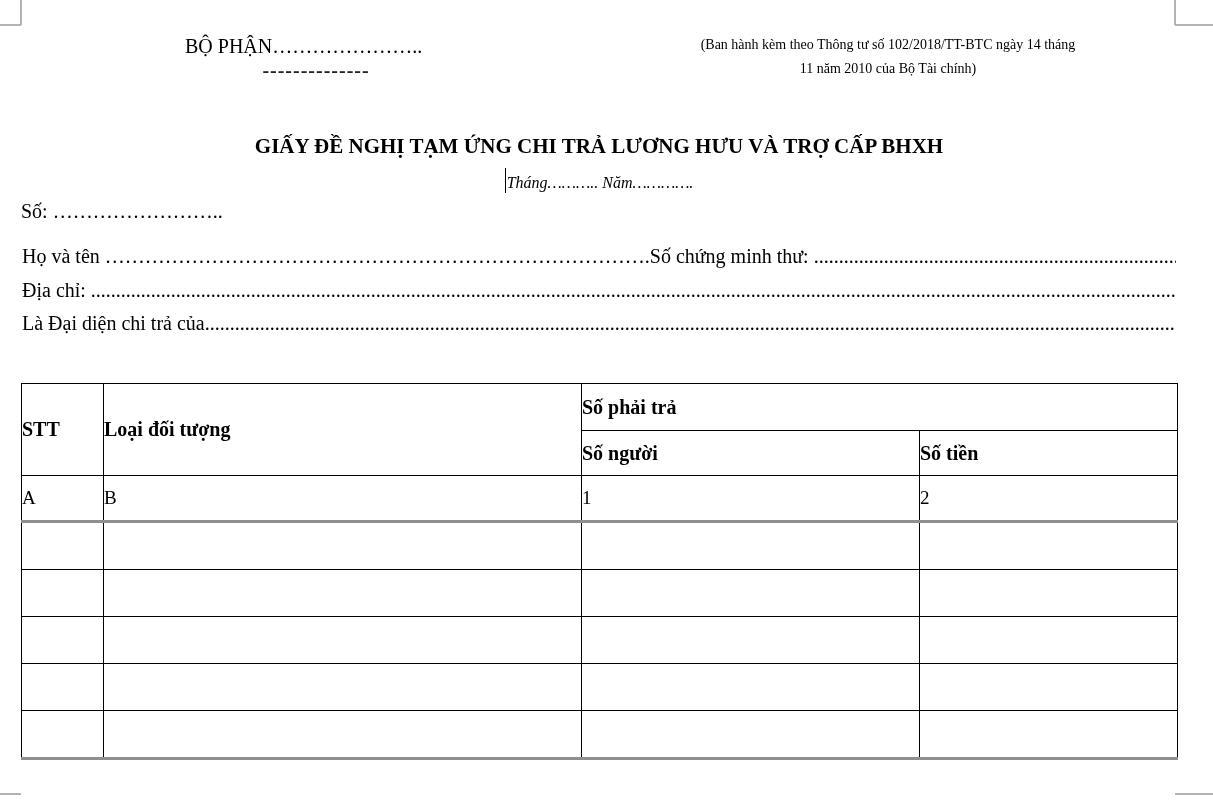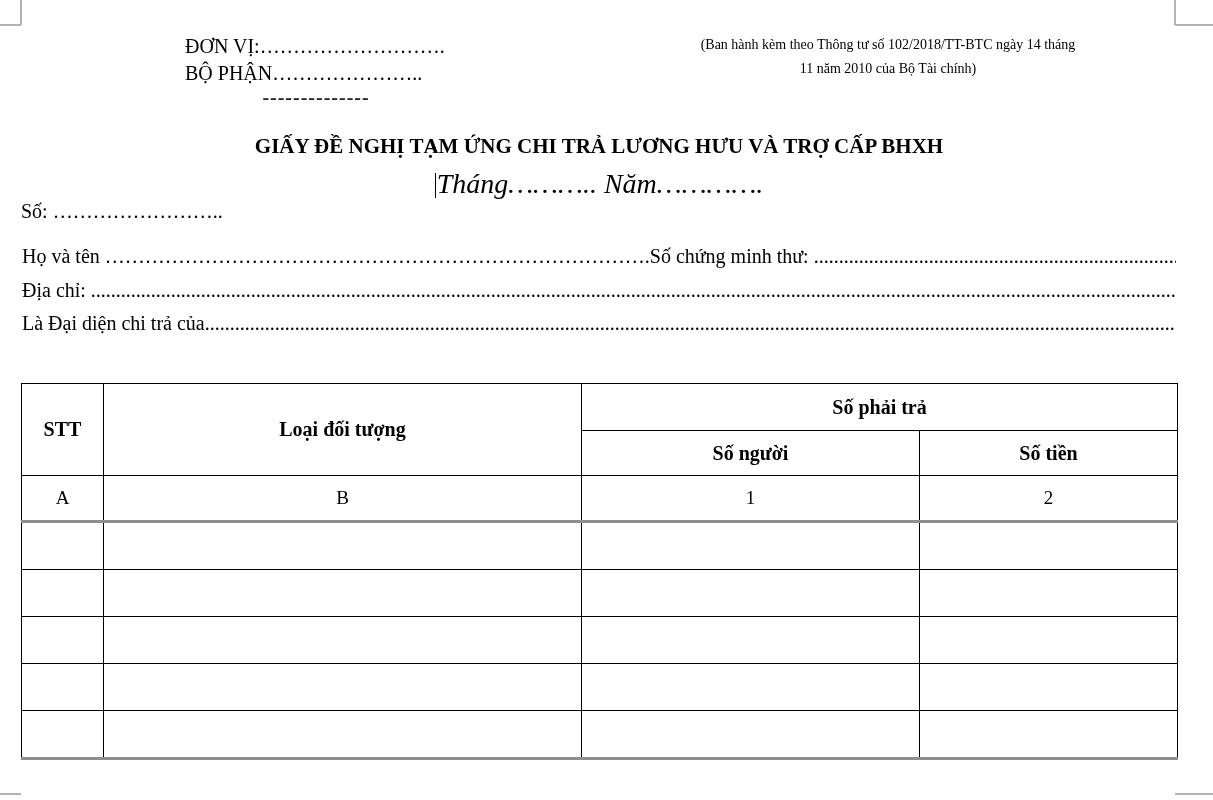--- a/index.html
+++ b/index.html
@@ -14,33 +14,33 @@
   .abs{position:absolute;}
   
   .crop{position:absolute;background:#b3b3b3;}
   
   .hdr-left{left:185px;top:33px;width:262px;font-size:20px;line-height:27px;}
   .hdr-left .dashes{text-align:center;font-weight:bold;letter-spacing:1px;line-height:20px;color:#222;}
   .hdr-right{left:598px;top:33px;width:580px;text-align:center;}
   .hdr-right .mau-so{font-weight:bold;font-size:20px;line-height:26px;}
   .hdr-right .issue{font-size:14px;line-height:24px;}
   .doc-title{left:21px;top:134px;width:1156px;text-align:center;font-weight:bold;font-size:21px;}
-  .month-line{left:21px;top:168px;width:1156px;text-align:center;font-style:italic;font-size:28px;}
+  .month-line{left:21px;top:168px;width:1156px;text-align:center;font-style:italic;font-size:16px;}
   .caret{display:inline-block;width:1px;height:25px;background:#000;vertical-align:-5px;margin-right:1px;}
   .number-line{left:21px;top:200px;width:1156px;text-align:left;font-size:20px;}
   .fill-line{left:22px;top:0;width:1154px;font-size:20px;white-space:nowrap;overflow:hidden;}
   .unit-line{right:36px;top:346px;font-style:italic;font-size:20px;}
   
   table.main{
     position:absolute;left:21px;top:383px;width:1156px;
     border-collapse:collapse;table-layout:fixed;
     border:1px solid #000;border-bottom:3px solid #8f8f8f;
   }
   table.main th, table.main td{
-    border:1px solid #000;padding:0;text-align:center;vertical-align:middle;
+    border:1px solid #000;padding:0;text-align:left;vertical-align:middle;
     font-family:"Liberation Serif","DejaVu Serif",serif;
   }
   table.main th{font-weight:bold;font-size:20px;}
   tr.hrow1 th{height:46px;}
   tr.hrow2 th{height:44px;}
   th.span-top{border-bottom:2px solid #595959;}
   tr.index-row td{height:44px;font-size:19px;border-bottom:3px solid #8f8f8f;}
   tr.blank-row td{height:46px;}
 </style>
 </head>
@@ -49,21 +49,20 @@
 <div class="page">
 
   <div class="crop" style="left:20px;top:0;width:2px;height:25px;"></div>
   <div class="crop" style="left:0;top:24px;width:21px;height:2px;"></div>
   <div class="crop" style="left:1174px;top:0;width:2px;height:25px;"></div>
   <div class="crop" style="left:1175px;top:24px;width:38px;height:2px;"></div>
   <div class="crop" style="left:0;top:793px;width:21px;height:2px;"></div>
   <div class="crop" style="left:1175px;top:793px;width:38px;height:2px;"></div>
 
   <div class="abs hdr-left">
-    <div>ĐƠN VỊ:……………………….</div>
     <div style="font-weight:normal;">BỘ PHẬN…………………..</div>
     <div class="dashes">--------------</div>
   </div>
 
   <div class="abs hdr-right">
     <div class="issue">(Ban hành kèm theo Thông tư số 102/2018/TT-BTC ngày 14 tháng</div>
     <div class="issue">11 năm 2010 của Bộ Tài chính)</div>
   </div>
 
   <div class="abs doc-title">GIẤY ĐỀ NGHỊ TẠM ỨNG CHI TRẢ LƯƠNG HƯU VÀ TRỢ CẤP BHXH</div>

